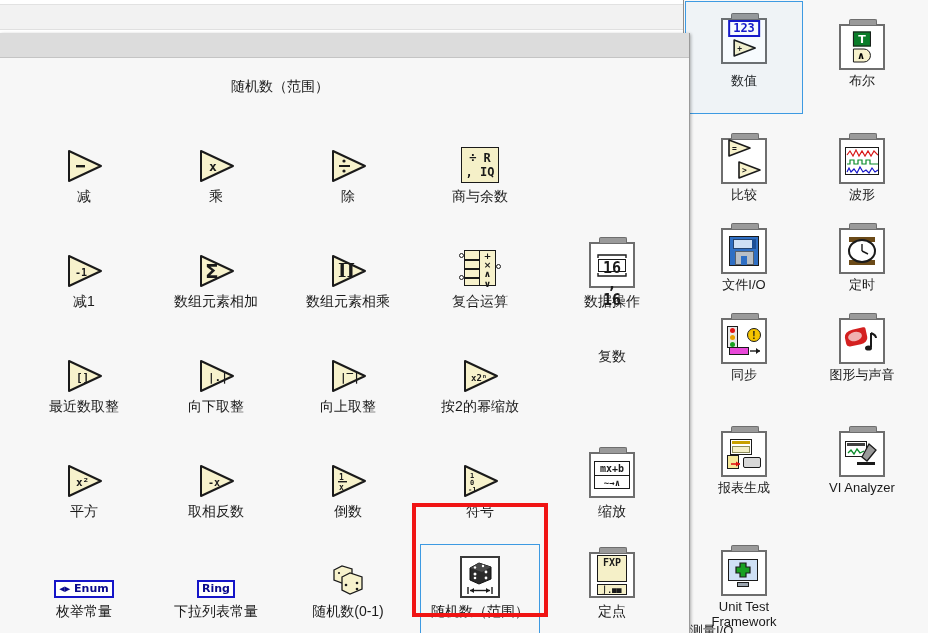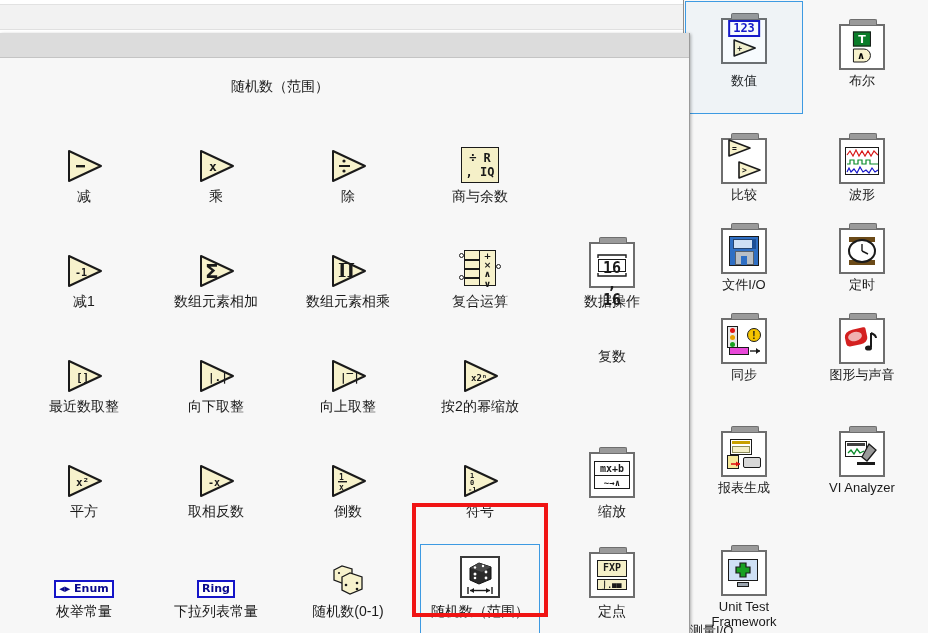--- a/index.html
+++ b/index.html
@@ -584,21 +584,21 @@
                 <polygon points="28,4.5 24,2 24,7" fill="#1a1a1a"></polygon>
               </svg>
             </span>
           </span>
           <span class="pal-label">随机数（范围）</span>
         </div>
         <div class="pal-cell" style="left: 546px; top: 515px;">
           <span class="glyph" style="display:flex;justify-content:center;align-items:flex-end;height:50px;">
             <span class="folder">
               <span class="folder-inner">
-                <span class="chip" style="width:30px;height:17px;font-size:10px;line-height:13px;margin-bottom:2px;">FXP</span>
+                <span class="chip" style="width:30px;height:27px;font-size:10px;line-height:13px;margin-bottom:2px;">FXP</span>
                 <span class="chip" style="width:30px;height:11px;font-size:8px;line-height:11px;">⌡.■■</span>
               </span>
             </span>
           </span>
           <span class="pal-label">定点</span>
         </div>
       </div>
 
     <div class="pal-select" style="left:420px; top:511px; width:120px; height:97px;"></div>
   </div>

